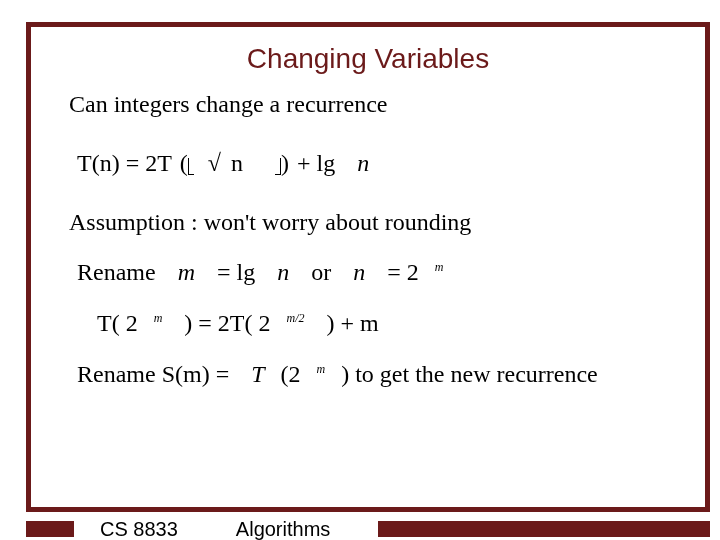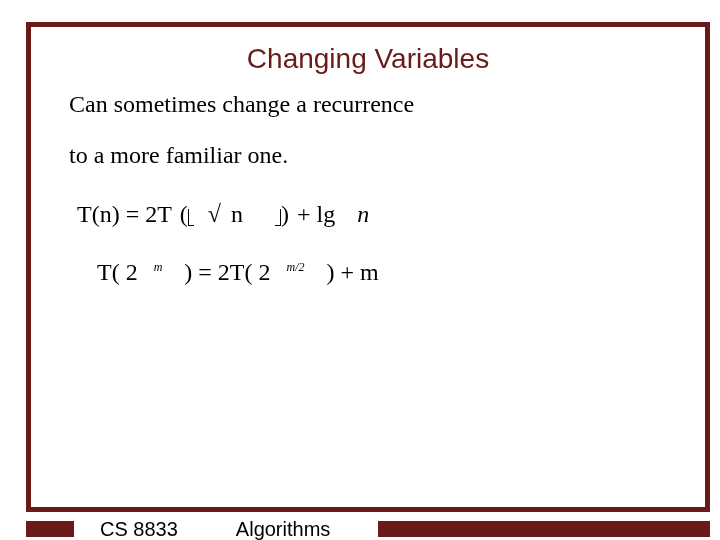--- a/index.html
+++ b/index.html
@@ -93,33 +93,39 @@
   }
   .footer-gap { display: inline-block; width: 42px; }
 </style>
 </head>
 <body>
 
 <div class="frame">
   <h1 class="title">Changing Variables</h1>
   <div class="content">
 
-    <div class="line">Can sometimes change a recurrence</div>
-    <div class="line">to a more familiar one.</div>
+    <div class="line">Can integers change a recurrence</div>
 
     <div class="line eq">
       <span>T(n) = 2T</span>(<span class="floor-l"></span><span class="sqrt"><span>n</span></span>&nbsp;<span class="floor-r"></span>)<span>+ lg </span><span class="ital">n</span>
     </div>
 
+    <div class="line">Assumption :  won't worry about rounding</div>
 
+    <div class="line eq">
+      <span>Rename </span><span class="ital">m</span><span> = lg </span><span class="ital">n</span><span> or </span><span class="ital">n</span><span> = 2</span><sup>m</sup>
+    </div>
 
     <div class="line eq indent ital">
       <span>T( 2</span><sup>m</sup><span> ) = 2T( 2</span><sup>m/2</sup><span> ) + m</span>
     </div>
 
+    <div class="line eq">
+      <span>Rename S(m) = </span><span class="ital">T</span><span>(2</span><sup>m</sup><span>) to get the new recurrence</span>
+    </div>
 
 
   </div>
 </div>
 
 <div class="footer">
   <div class="footer-line left"></div>
   <div class="footer-text">
     <span>CS 8833</span><span class="footer-gap"></span><span>Algorithms</span>
   </div>

